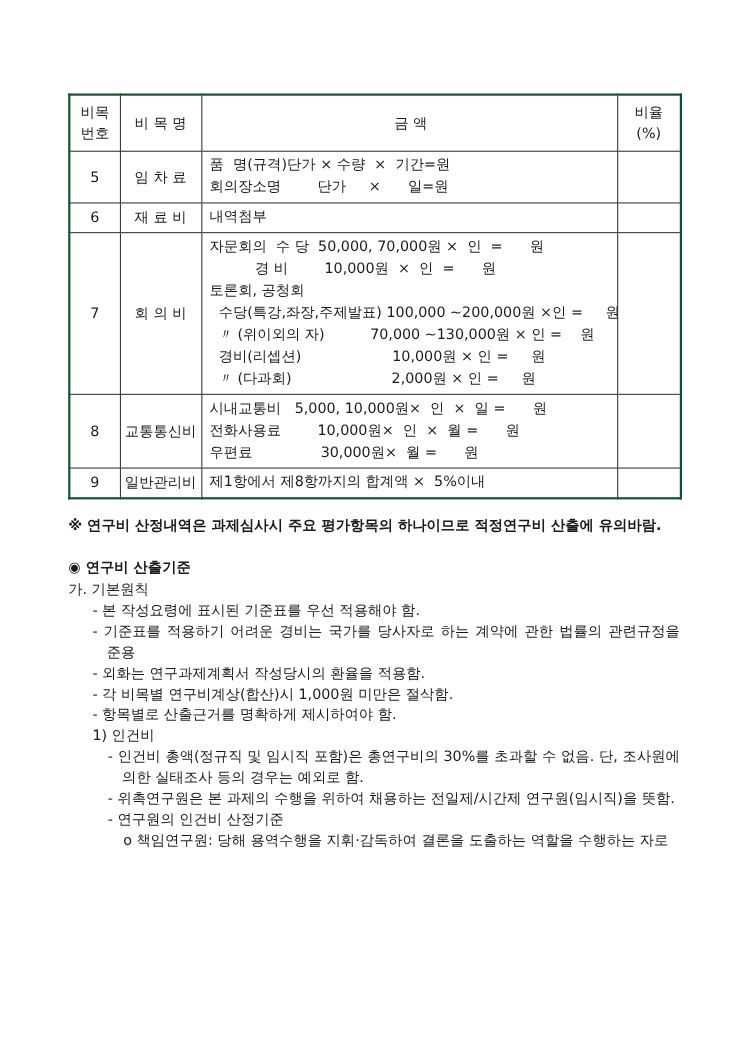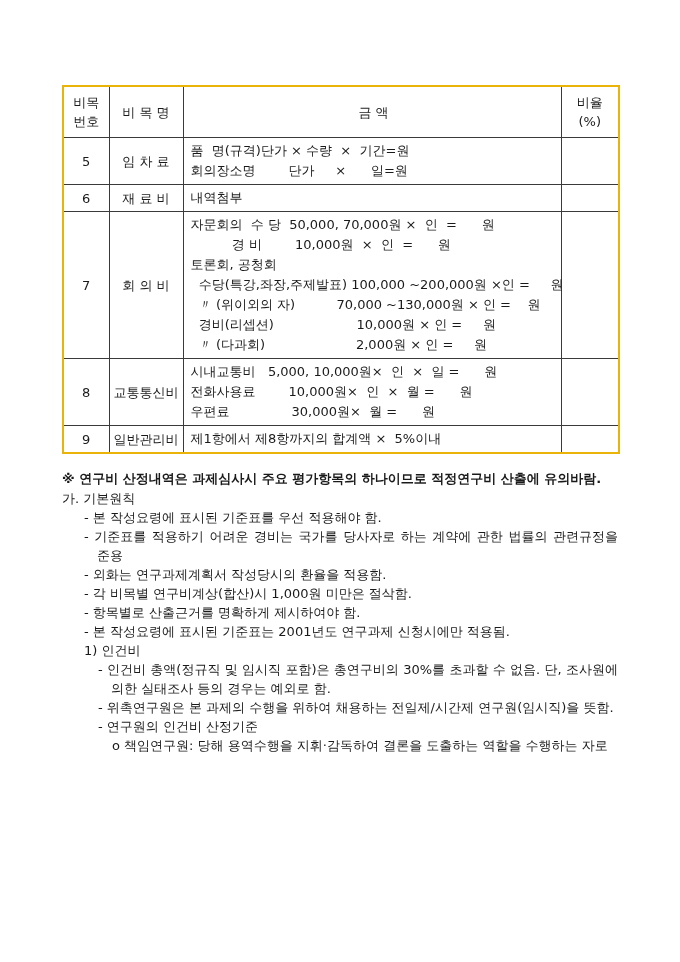--- a/index.html
+++ b/index.html
@@ -4,21 +4,21 @@
 <style>
   html,body { margin:0; padding:0; }
   body {
     width:680px; height:962px; background:#ffffff; overflow:hidden;
     font-family:"DejaVu Sans", sans-serif; color:#1a1a1a; font-size:13px;
   }
   .doc { margin:85px 62px 0 62px; width:556px; }
 
   table.budget {
     border-collapse:collapse; table-layout:fixed; width:556px;
-    border:2px solid #eab308;
+    border:2px solid #14532d;
   }
   table.budget td { border:1px solid #3a3a3a; vertical-align:middle; }
   col.c-no{width:46px;} col.c-name{width:74px;} col.c-amt{width:378px;} col.c-ratio{width:58px;}
   td.no    { text-align:center; padding:2px 2px; line-height:19px; }
   td.name  { text-align:center; padding:2px 2px; line-height:19px; }
   td.amount{ padding:3px 4px 3px 7px; }
   td.amount .line { white-space:pre; line-height:20px; }
   td.ratio { padding:2px;margin-top:26px; }
   tr.hdr td { text-align:center; height:44px; line-height:19px; }
   td.total-label { text-align:center; height:28px; }
@@ -112,29 +112,29 @@
         <div class="line">제1항에서 제8항까지의 합계액 ×  5%이내</div>
       </td>
       <td class="ratio"></td>
     </tr>
 
   </tbody>
     </table>
 
   <p class="note">※ 연구비 산정내역은 과제심사시 주요 평가항목의 하나이므로 적정연구비 산출에 유의바람.</p>
 
+  <p class="section-title">◉ 연구비 산출기준</p>
 
   <div class="h-ga">가. 기본원칙</div>
   <ul class="plain lv1">
     <li>- 본 작성요령에 표시된 기준표를 우선 적용해야 함.</li>
     <li>- 기준표를 적용하기 어려운 경비는 국가를 당사자로 하는 계약에 관한 법률의 관련규정을 준용</li>
     <li>- 외화는 연구과제계획서 작성당시의 환율을 적용함.</li>
     <li>- 각 비목별 연구비계상(합산)시 1,000원 미만은 절삭함.</li>
     <li>- 항목별로 산출근거를 명확하게 제시하여야 함.</li>
-    <li>- 본 작성요령에 표시된 기준표는 2001년도 연구과제 신청시에만 적용됨.</li>
   </ul>
 
   <div class="sub-head">1) 인건비</div>
   <ul class="plain lv2">
     <li>- 인건비 총액(정규직 및 임시직 포함)은 총연구비의 30%를 초과할 수 없음. 단, 조사원에 의한 실태조사 등의 경우는 예외로 함.</li>
     <li>- 위촉연구원은 본 과제의 수행을 위하여 채용하는 전일제/시간제 연구원(임시직)을 뜻함.</li>
     <li>- 연구원의 인건비 산정기준</li>
   </ul>
   <div class="o-item">o 책임연구원: 당해 용역수행을 지휘·감독하여 결론을 도출하는 역할을 수행하는 자로</div>
 

